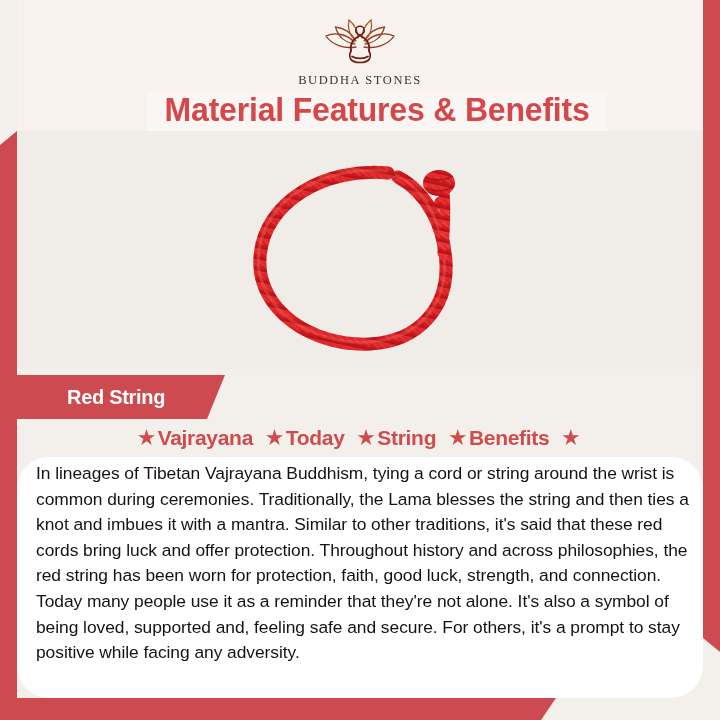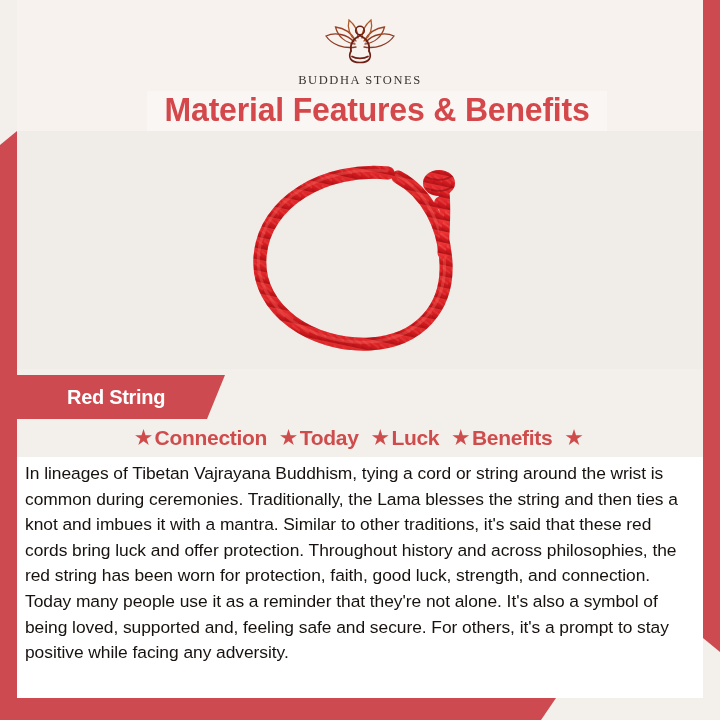--- a/index.html
+++ b/index.html
@@ -182,22 +182,23 @@
   .benefit-gap { width: 7px; }
 
   
   .copy {
     position: absolute;
     top: 457px;
     left: 17px;
     right: 17px;
     bottom: 22px;
     background: #ffffff;
-    padding: 4px 14px 0 8px;
+    padding: 4px 14px 0 19px;
     box-sizing: border-box;
+    border-radius: 32px;
   }
   .copy p {
     margin: 0;
     font-family: "Liberation Sans Narrow", "Liberation Sans", sans-serif;
     font-size: 17.4px;
     line-height: 25.6px;
     color: #17120f;
     text-align: left;
     letter-spacing: -0.05px;
   }
@@ -284,31 +285,31 @@
     </svg>
   </div>
 
   <div class="ribbon">
     <span class="ribbon-text">Red String</span>
   </div>
 
   <div class="benefits">
     <span class="benefit">
       <span class="star">★</span>
-      <span>Connection</span>
+      <span>Vajrayana</span>
     </span>
     <span class="benefit-gap"></span>
     <span class="benefit">
       <span class="star">★</span>
       <span>Today</span>
     </span>
     <span class="benefit-gap"></span>
     <span class="benefit">
       <span class="star">★</span>
-      <span>Luck</span>
+      <span>String</span>
     </span>
     <span class="benefit-gap"></span>
     <span class="benefit">
       <span class="star">★</span>
       <span>Benefits</span>
     </span>
     <span class="benefit-gap"></span>
     <span class="benefit">
       <span class="star">★</span>
     </span>

